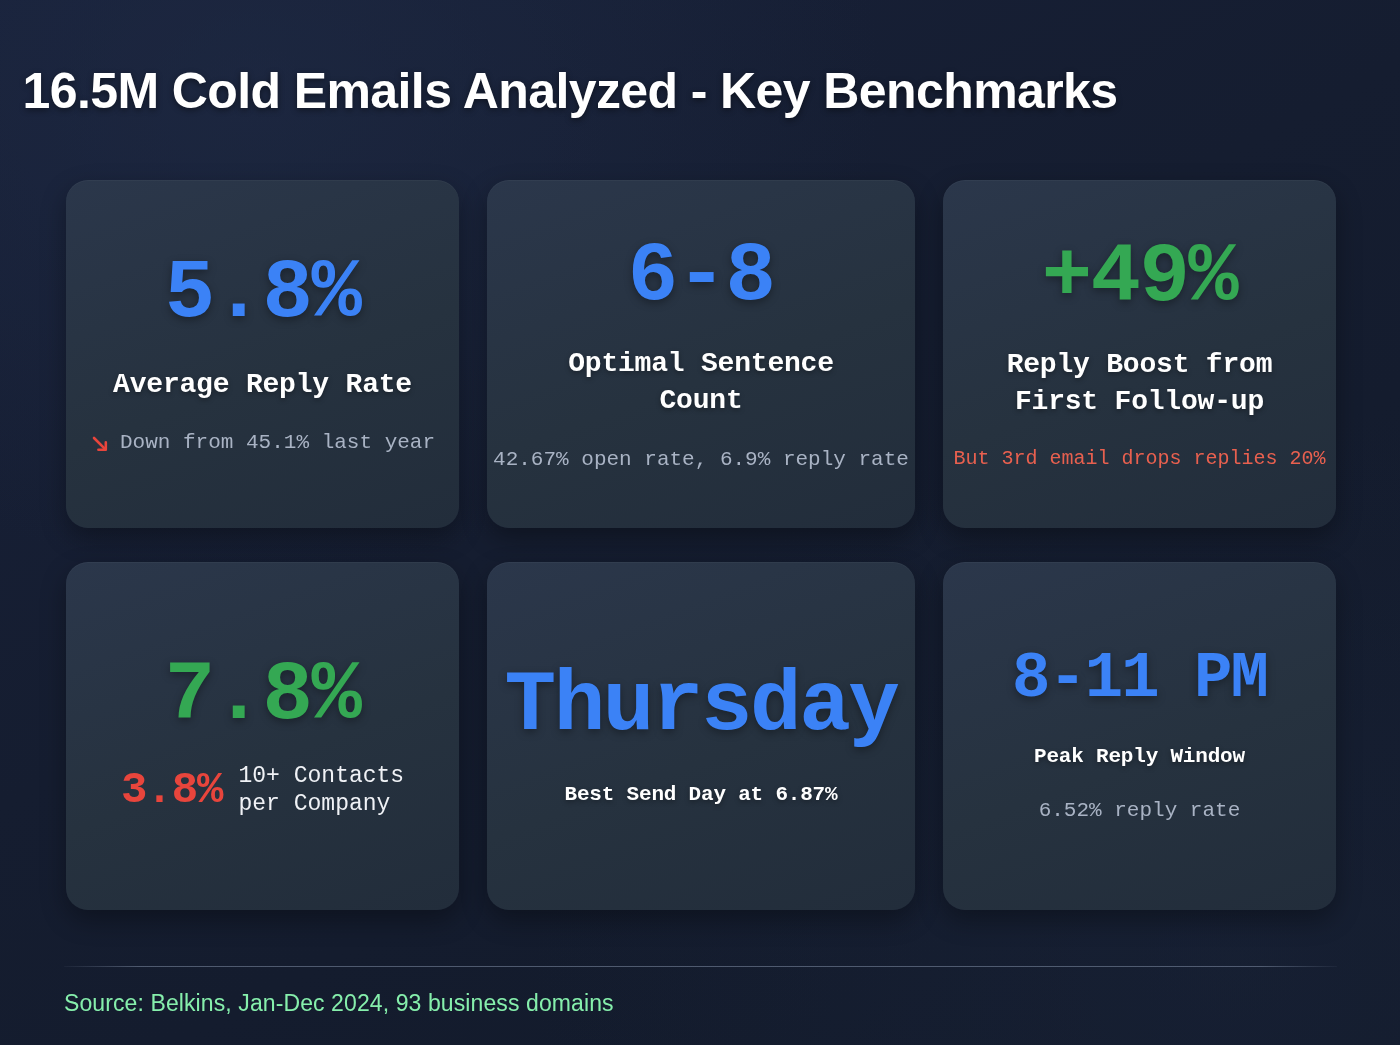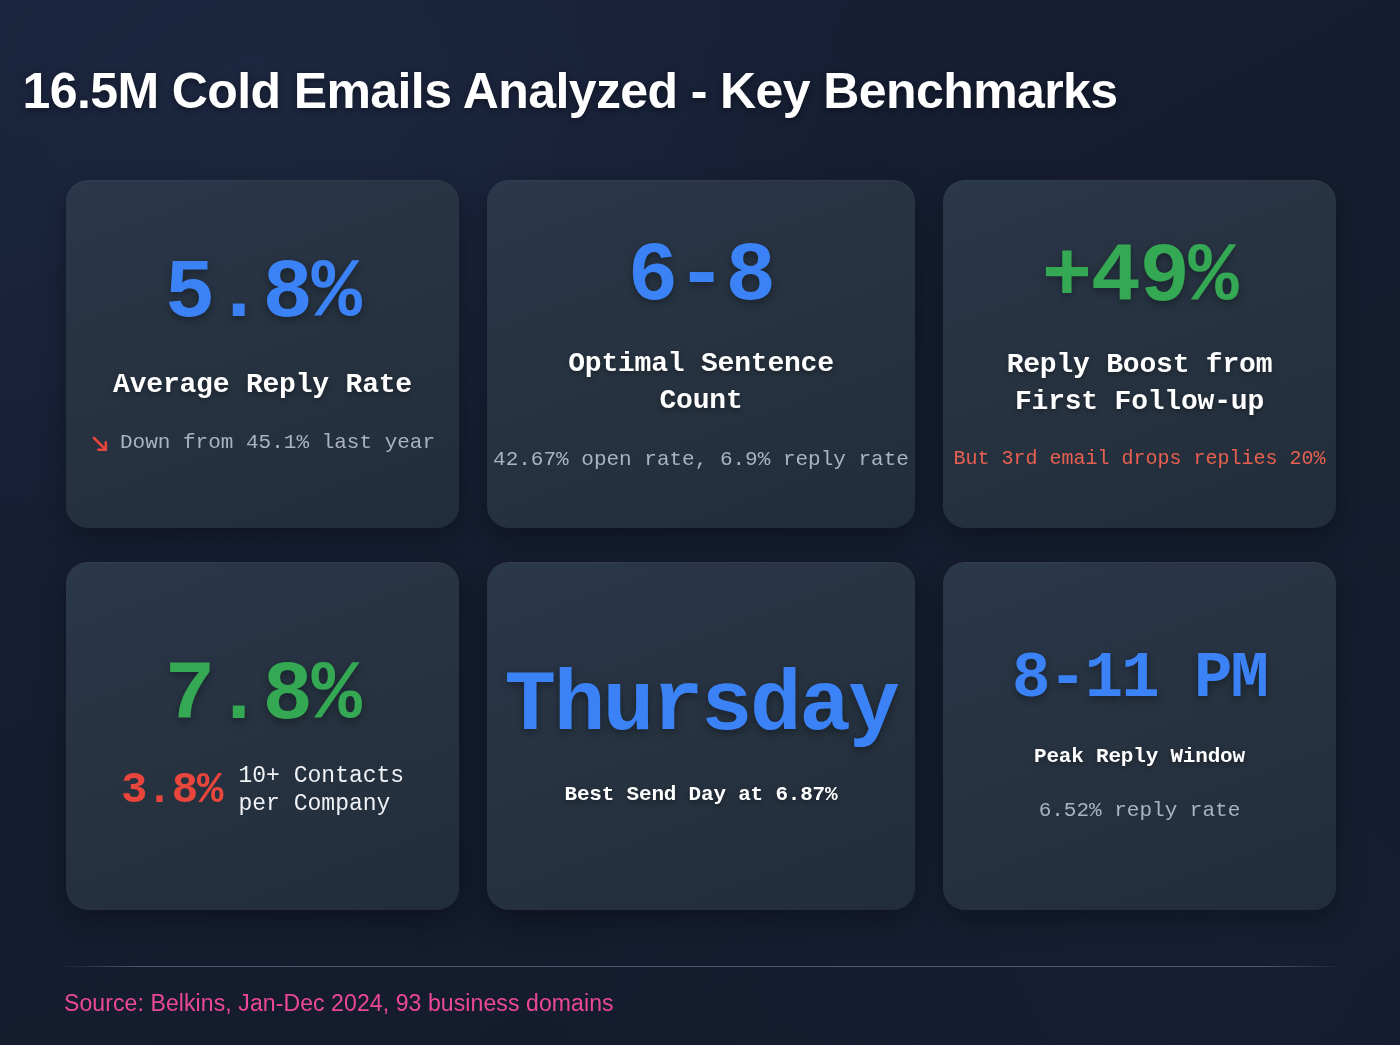--- a/index.html
+++ b/index.html
@@ -153,21 +153,21 @@
   .divider {
     position:absolute;
     left:64px; top:966px;
     width:1273px; height:1px;
     background:linear-gradient(90deg, rgba(160,175,200,0.05) 0%, rgba(160,175,200,0.42) 6%, rgba(160,175,200,0.42) 94%, rgba(160,175,200,0.05) 100%);
   }
   .source {
     position:absolute;
     left:64px; top:990px;
     font-size:23px;
-    color:#ec4899;
+    color:#86efac;
     letter-spacing:0.1px;
   }
 </style>
 </head>
 <body>
 
 <div class="page">
 
   <div class="title-wrap">
     <div class="title">16.5M Cold Emails Analyzed - Key Benchmarks</div>

